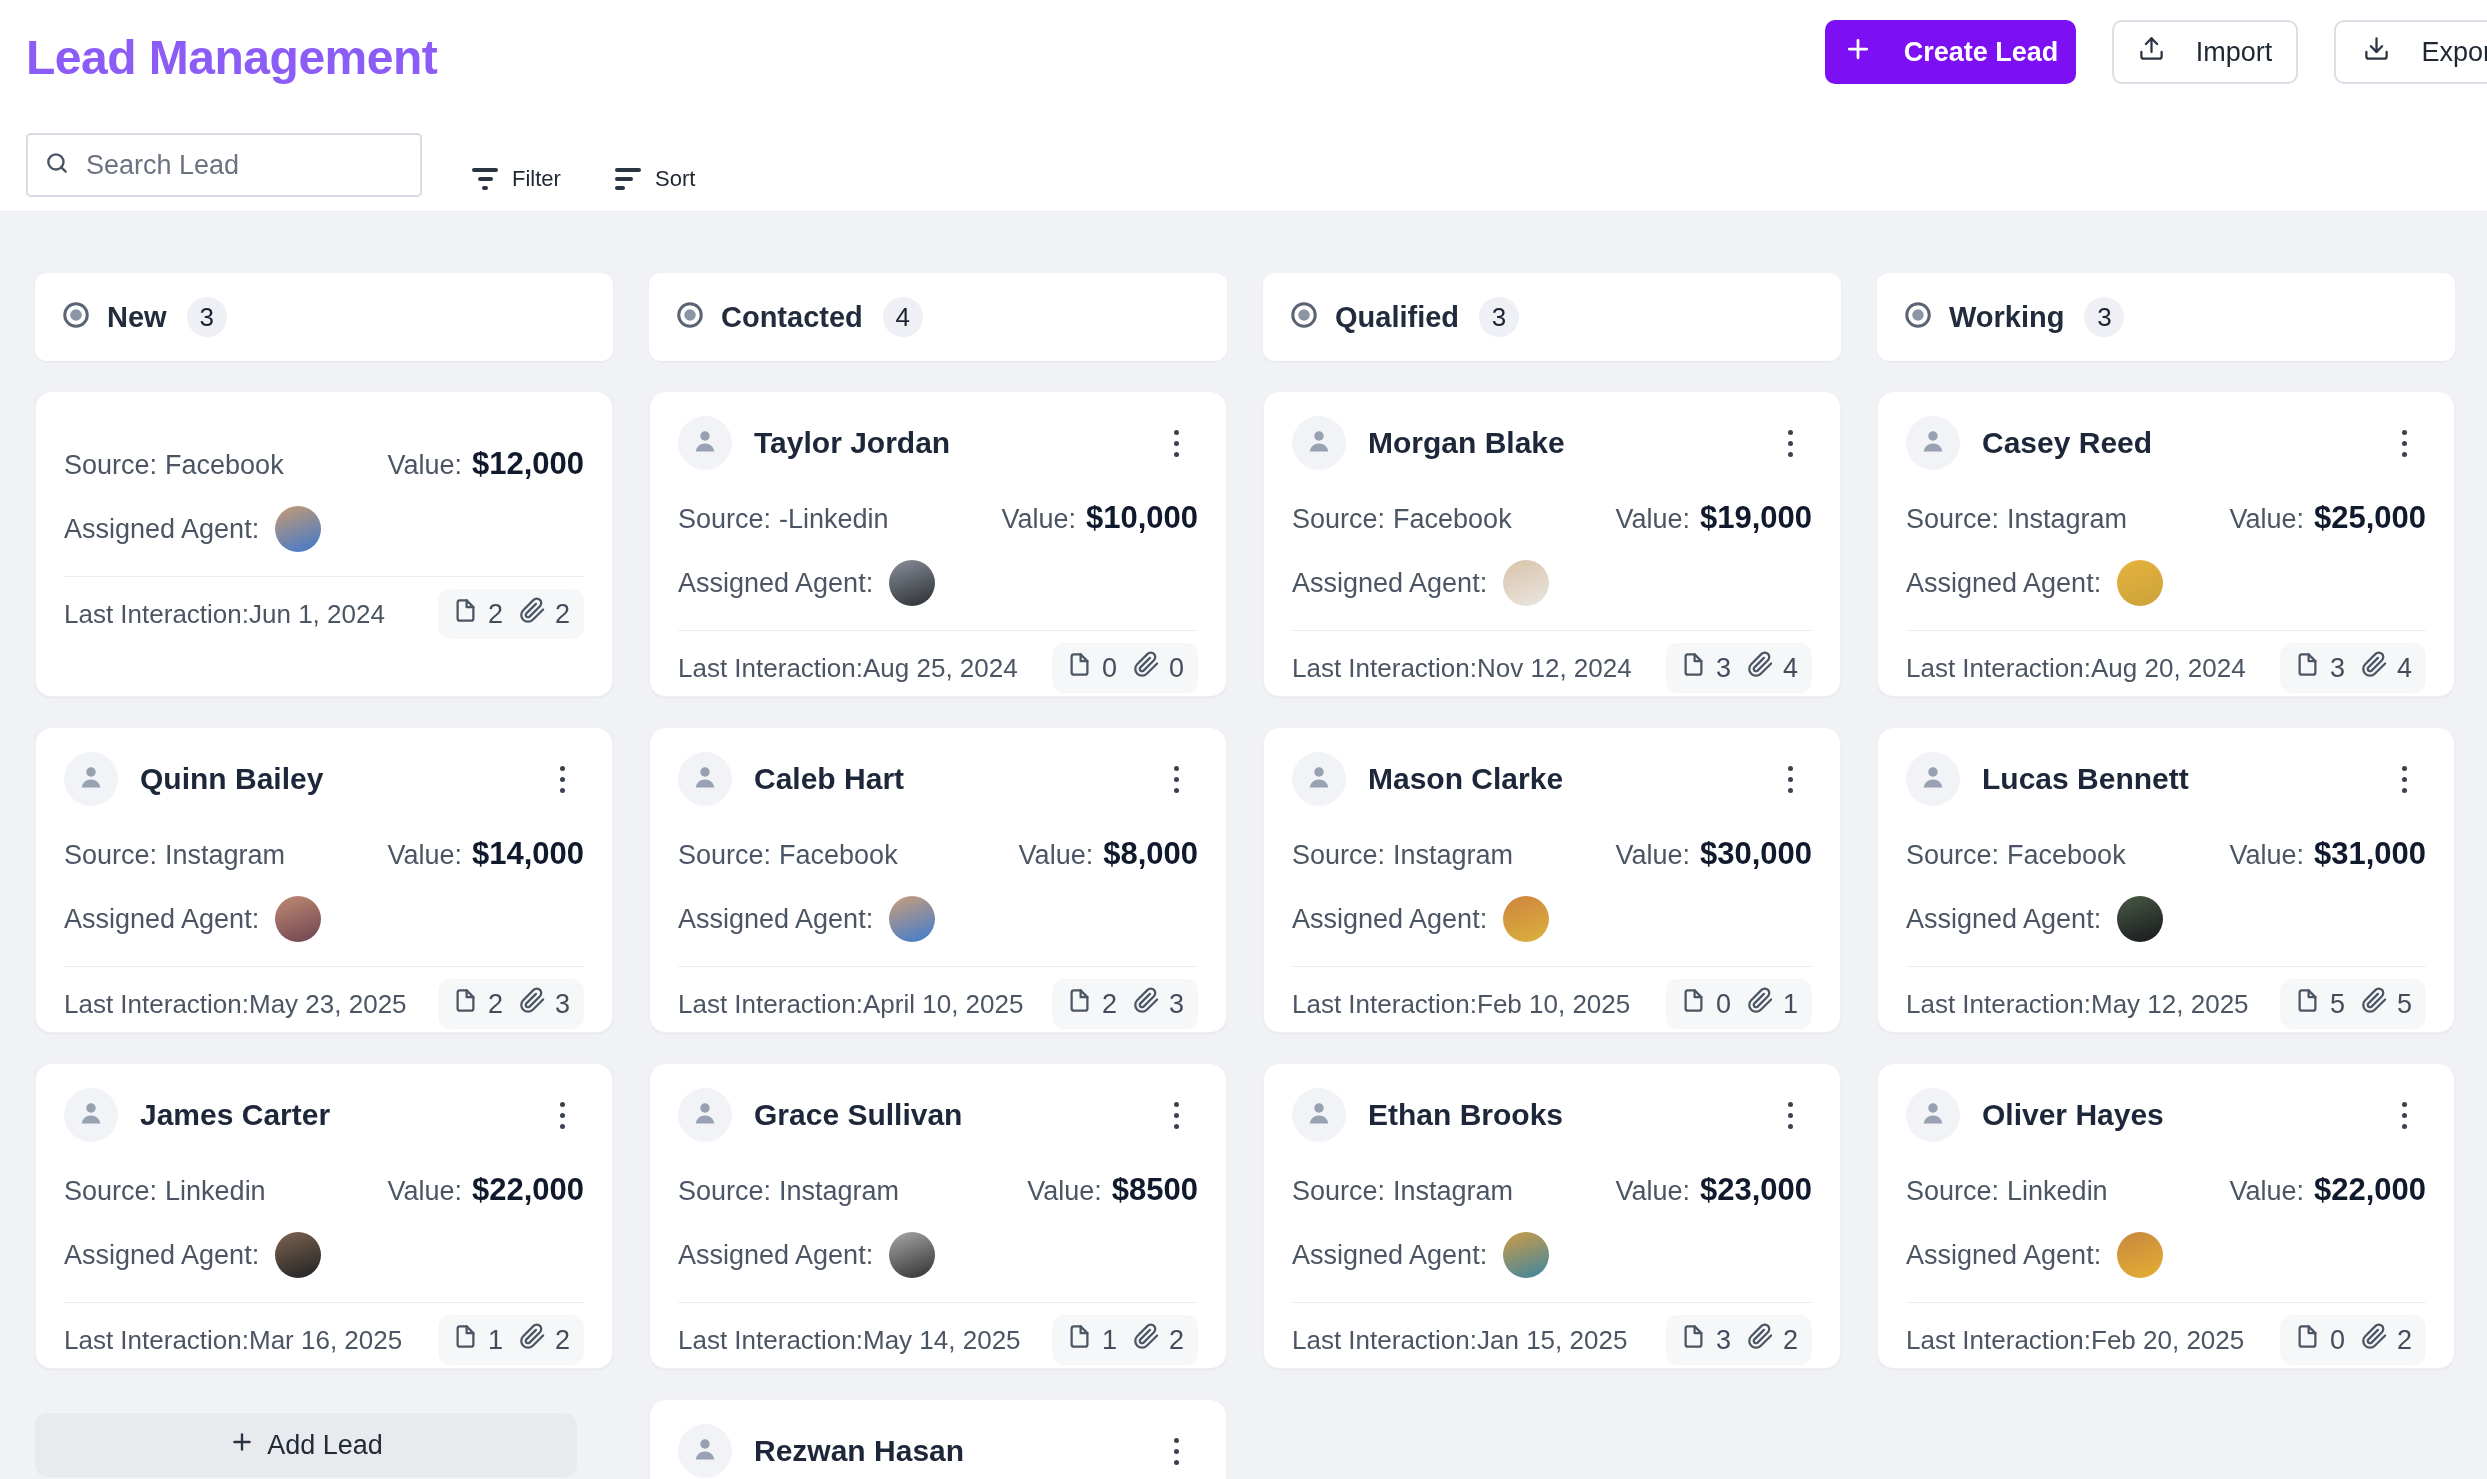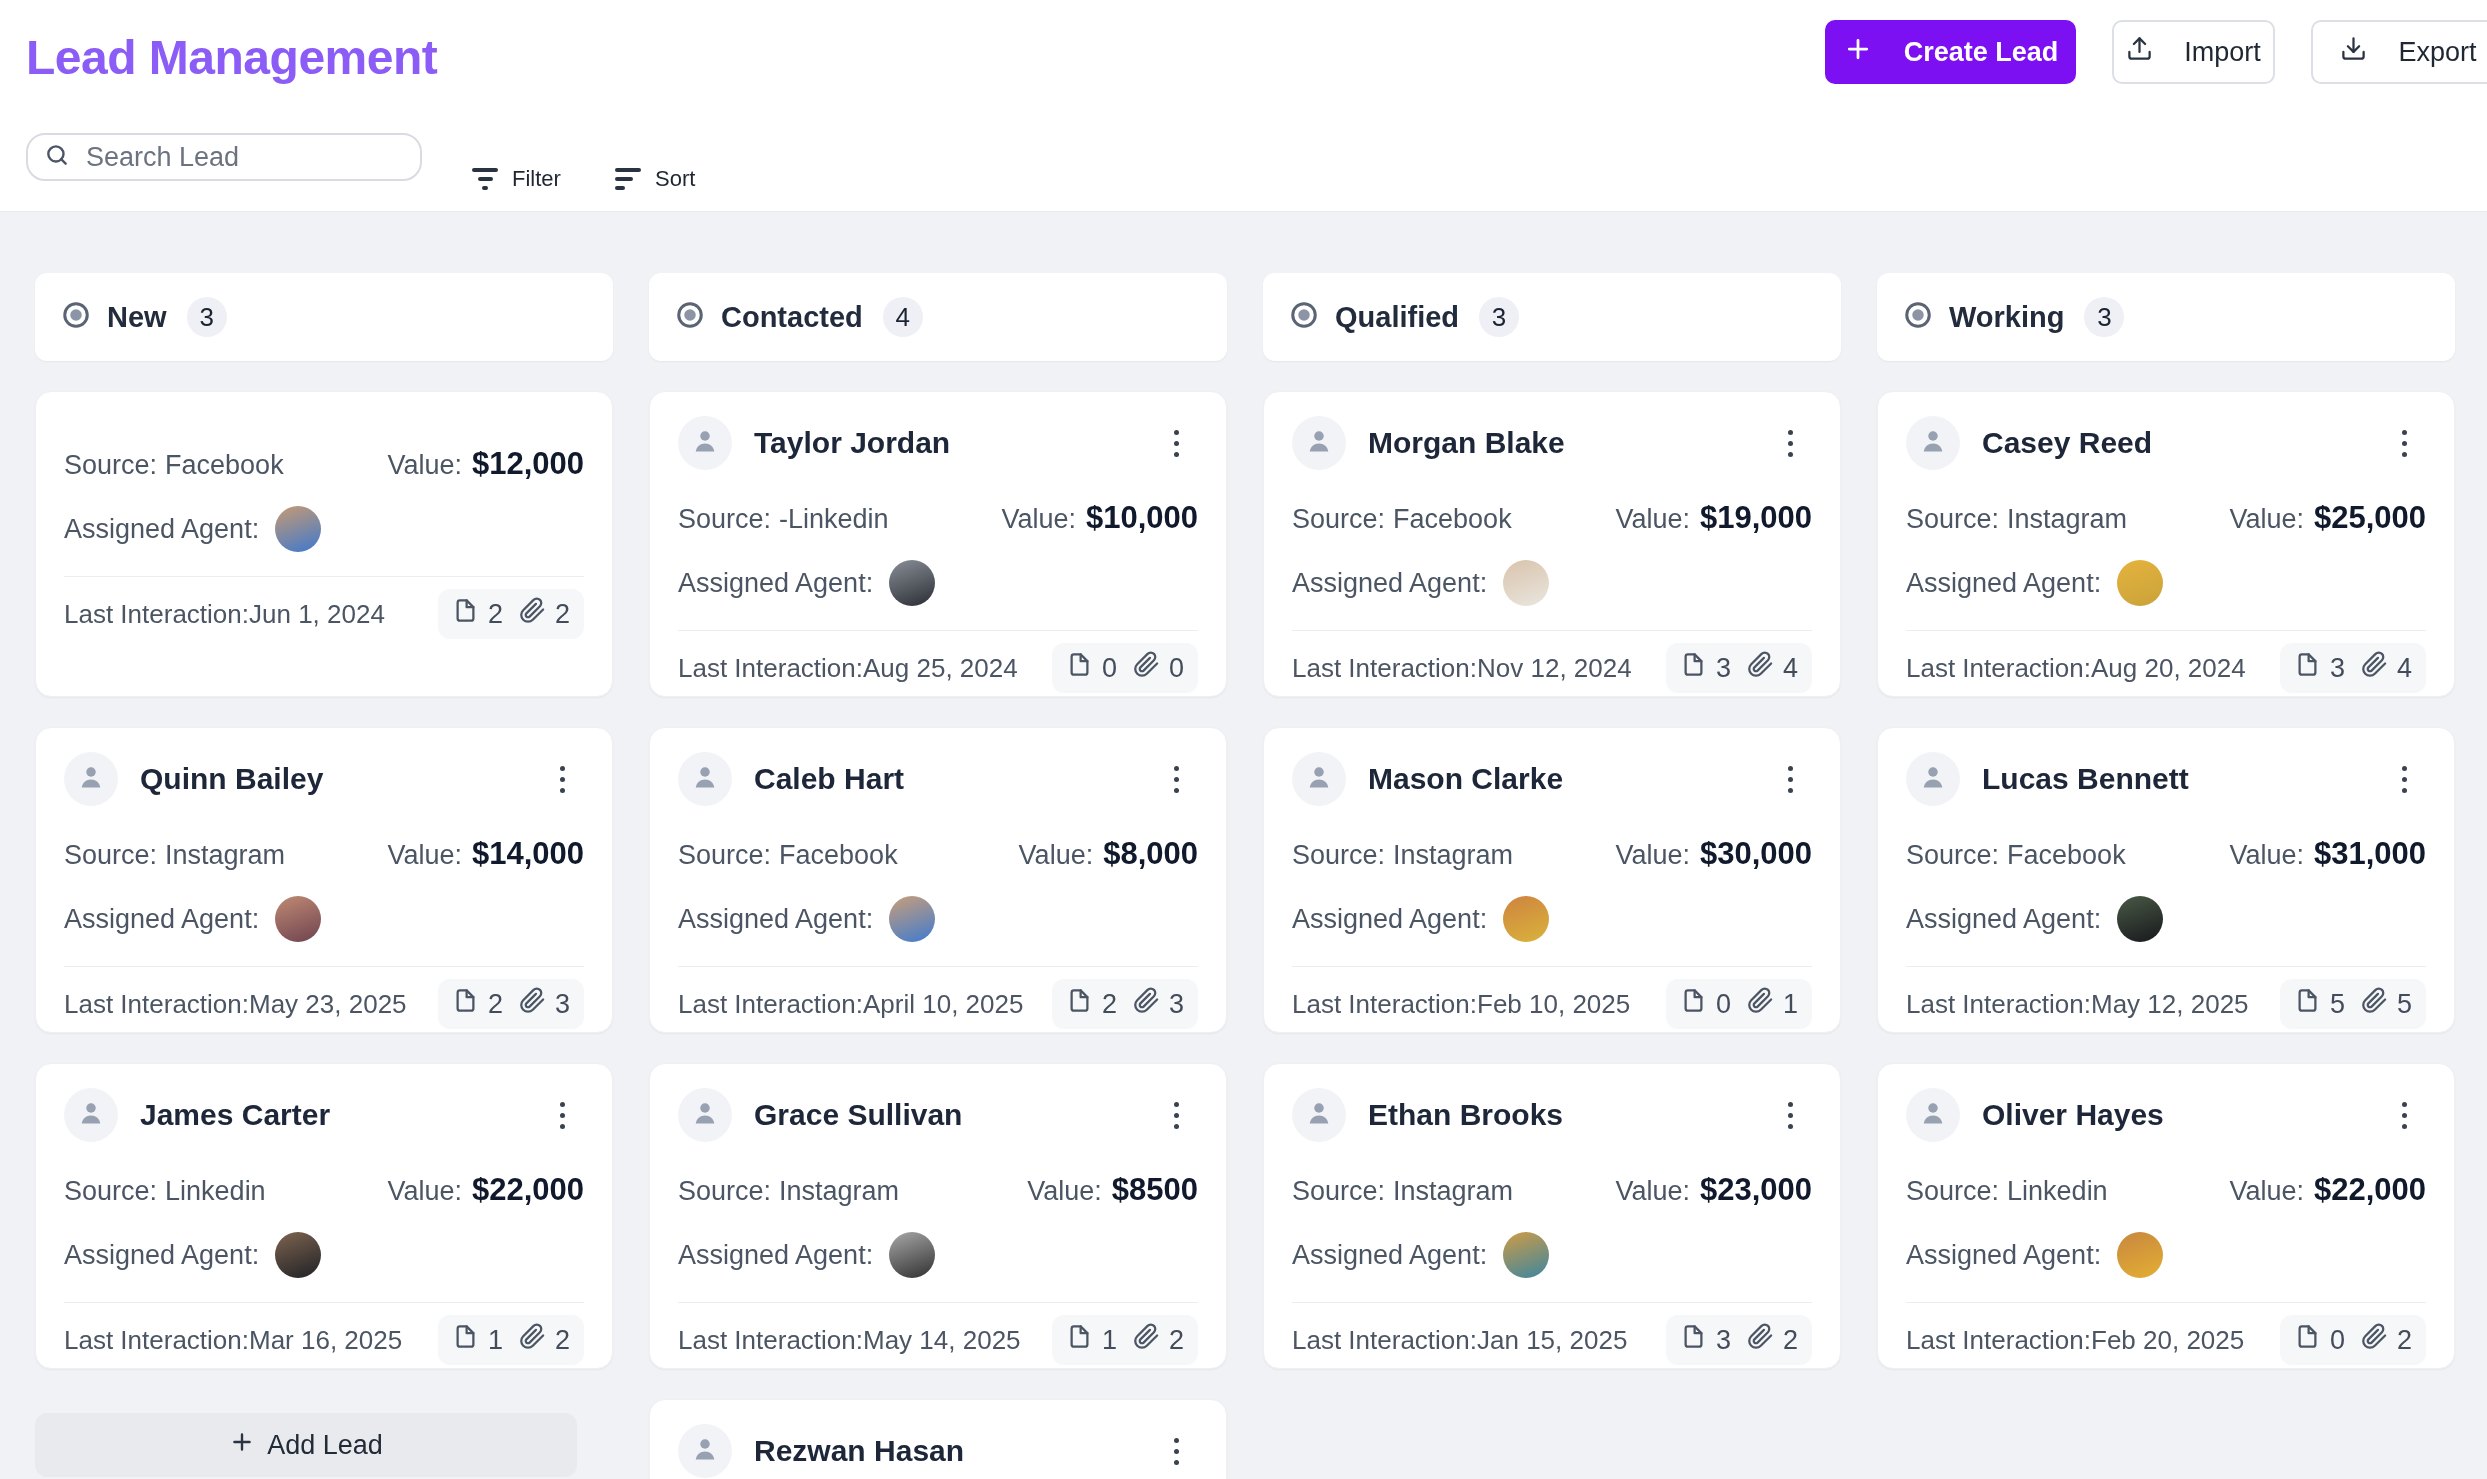--- a/index.html
+++ b/index.html
@@ -7,23 +7,23 @@
     width:2488px;height:1480px;overflow:hidden;position:relative;
     background:#f1f2f6;font-family:"Liberation Sans",sans-serif;color:#111a2c;
   }
   
   .topbar{position:absolute;top:0;left:0;width:2488px;height:211px;background:#fff;border-bottom:1px solid #e9ebf0;z-index:2;}
   .page-title{position:absolute;left:26px;top:30px;font-size:48px;font-weight:800;color:#8b5cf6;letter-spacing:-0.5px;}
   .actions{position:absolute;left:1825px;top:20px;display:flex;gap:36px;}
   .btn{height:64px;border-radius:10px;display:flex;align-items:center;justify-content:center;gap:31px;font-size:27px;cursor:pointer;box-sizing:border-box;white-space:nowrap;}
   .btn-create{width:251px;background:#7c10f2;color:#fff;font-weight:600;border:none;}
   .btn-outline{background:#fff;border:2px solid #dcdfe5;color:#1f2733;font-weight:500;}
-  .btn-import{width:163px;}
+  .btn-import{width:186px;}
   .btn-export{width:195px;}
-  .searchbox{position:absolute;left:26px;top:133px;width:396px;height:48px;background:#fff;border:2px solid #d8dbe1;border-radius:19px;display:flex;align-items:center;box-sizing:border-box;}
+  .searchbox{position:absolute;left:26px;top:133px;width:396px;height:64px;background:#fff;border:2px solid #d8dbe1;border-radius:5px;display:flex;align-items:center;box-sizing:border-box;}
   .searchbox svg{margin:0 14px 0 16px;flex:none;}
   .searchbox input{border:none;outline:none;font-size:27px;color:#1f2937;font-family:inherit;width:299px;background:transparent;}
   .searchbox input::placeholder{color:#6b7280;}
   .tool-btn{position:absolute;top:147px;height:64px;display:flex;align-items:center;gap:14px;font-size:22px;color:#1f2733;font-weight:500;background:none;border:none;cursor:pointer;font-family:inherit;}
   .tool-filter{left:466px;}
   .tool-sort{left:609px;}
   .bars{display:flex;flex-direction:column;gap:5px;}
   .bars i{display:block;height:4px;border-radius:2px;background:#2a3342;}
   .bars-center{align-items:center;}
   .bars-left{align-items:flex-start;}

